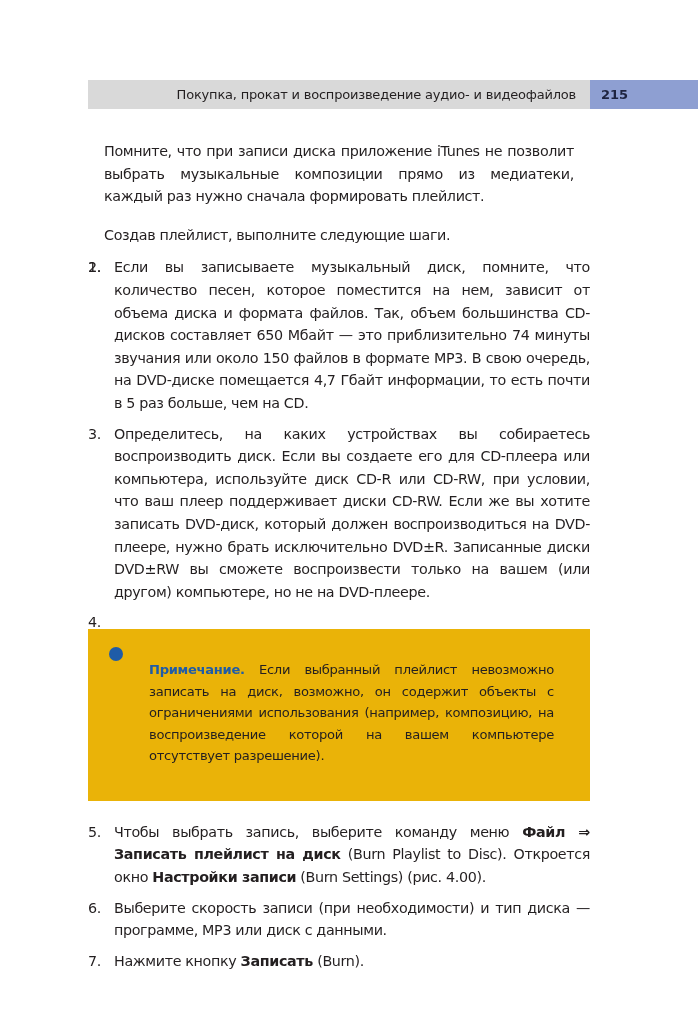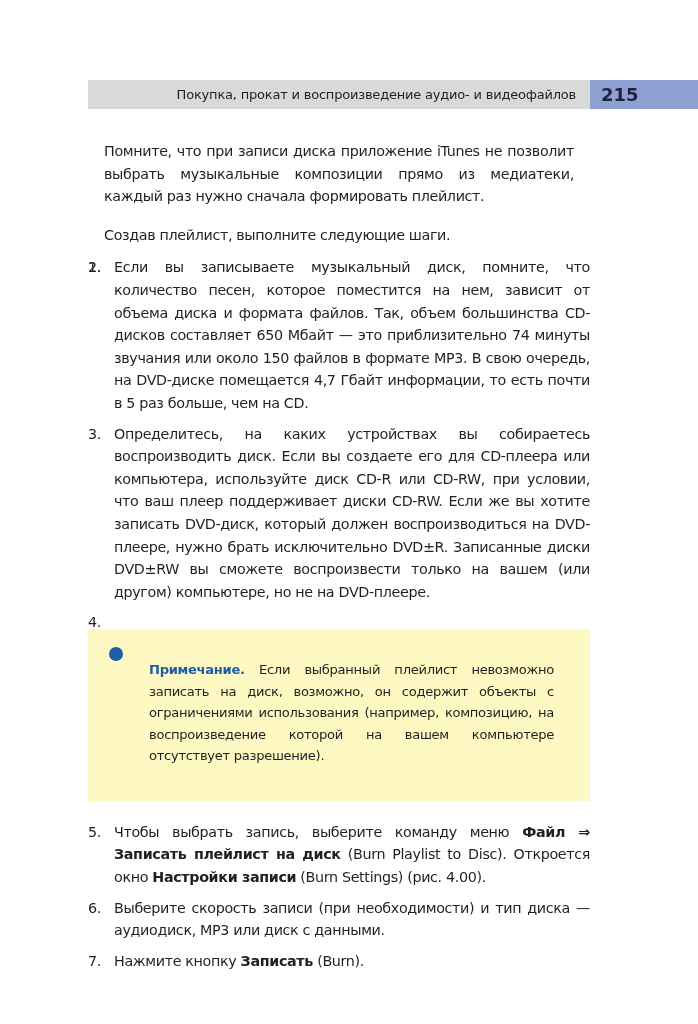--- a/index.html
+++ b/index.html
@@ -6,29 +6,29 @@
   body {
     width: 698px; height: 1024px; background: #ffffff;
     position: relative; overflow: hidden;
     font-family: "DejaVu Sans", sans-serif;
     color: #231f20;
   }
   .header { position: absolute; top: 80px; left: 88px; width: 610px; height: 29px; display: flex; }
   .header-gray { background: #d9d9d9; width: 502px; height: 100%; display: flex; align-items: center; justify-content: flex-end; padding-right: 14px; box-sizing: border-box; }
   .header-title { font-size: 13px; color: #231f20; letter-spacing: -0.2px; }
   .header-blue { background: #8e9fd2; flex: 1; height: 100%; display: flex; align-items: center; padding-left: 11px; box-sizing: border-box; }
-  .page-num { font-weight: bold; font-size: 18px; color: #1e2440; }
+  .page-num { font-weight: bold; font-size: 13px; color: #1e2440; }
   .content { position: absolute; left: 88px; top: 124px; width: 502px; font-size: 14.3px; line-height: 22.6px; letter-spacing: -0.35px; }
   p { margin: 16px; text-align: justify; }
   .para { margin-bottom: 10px; }
   ol { list-style: none; margin: 0; padding: 0; }
   li { position: relative; padding-left: 26px; margin-bottom: 8px; text-align: justify; }
   .num { position: absolute; left: 0; top: 0; }
   b { font-weight: bold; }
-  .note { background: #fef9c3; margin: 26px 0 20px 0; padding: 14px 20px 18px 45px; position: relative; font-size: 13.1px; line-height: 21.5px; letter-spacing: -0.3px; }
+  .note { background: #eab308; margin: 26px 0 20px 0; padding: 14px 20px 18px 45px; position: relative; font-size: 13.1px; line-height: 21.5px; letter-spacing: -0.3px; }
   .note-dot { position: absolute; left: 21px; top: 18px; width: 14px; height: 14px; border-radius: 50%; background: #1f5ca8; }
   .note-label { color: #1f5ca8; font-weight: bold; }
 </style>
 </head>
 <body>
 
 <div class="header">
   <div class="header-gray">
     <span class="header-title">Покупка, прокат и воспроизведение аудио- и видеофайлов</span>
   </div>
@@ -48,17 +48,17 @@
     <li><span class="num">4.</span></li>
   </ol>
 
   <div class="note">
     <span class="note-dot"></span>
     <p><span class="note-label">Примечание.</span><span> Если выбранный плейлист невозможно записать на диск, возможно, он содержит объекты с ограничениями использования (например, композицию, на воспроизведение которой на вашем компьютере отсутствует разрешение).</span></p>
   </div>
 
   <ol>
     <li><span class="num">5.</span><span>Чтобы выбрать запись, выберите команду меню </span><b>Файл ⇒ Записать плейлист на диск</b><span> (Burn Playlist to Disc). Откроется окно </span><b>Настройки записи</b><span> (Burn Settings) (рис. 4.00).</span></li>
-    <li><span class="num">6.</span><span>Выберите скорость записи (при необходимости) и тип диска — аудиодиск, MP3 или диск с данными.</span></li>
+    <li><span class="num">6.</span><span>Выберите скорость записи (при необходимости) и тип диска — программе, MP3 или диск с данными.</span></li>
     <li><span class="num">7.</span><span>Нажмите кнопку </span><b>Записать</b><span> (Burn).</span></li>
   </ol>
 
 </div>
 
 </body></html>

